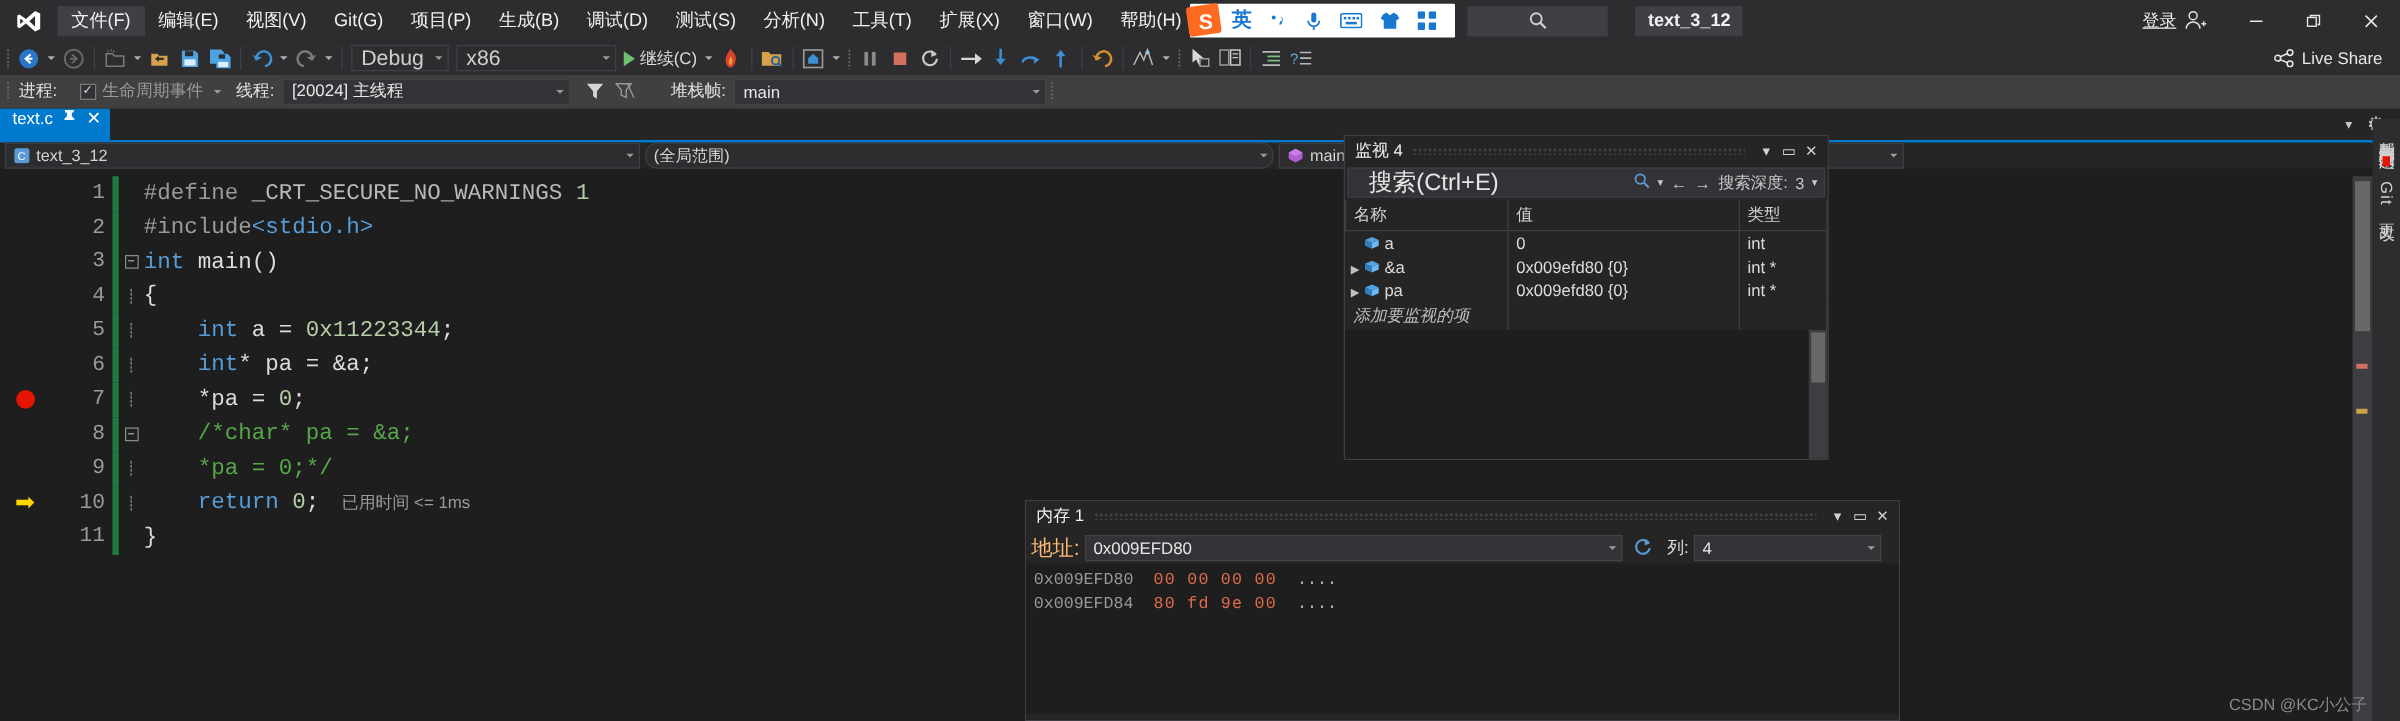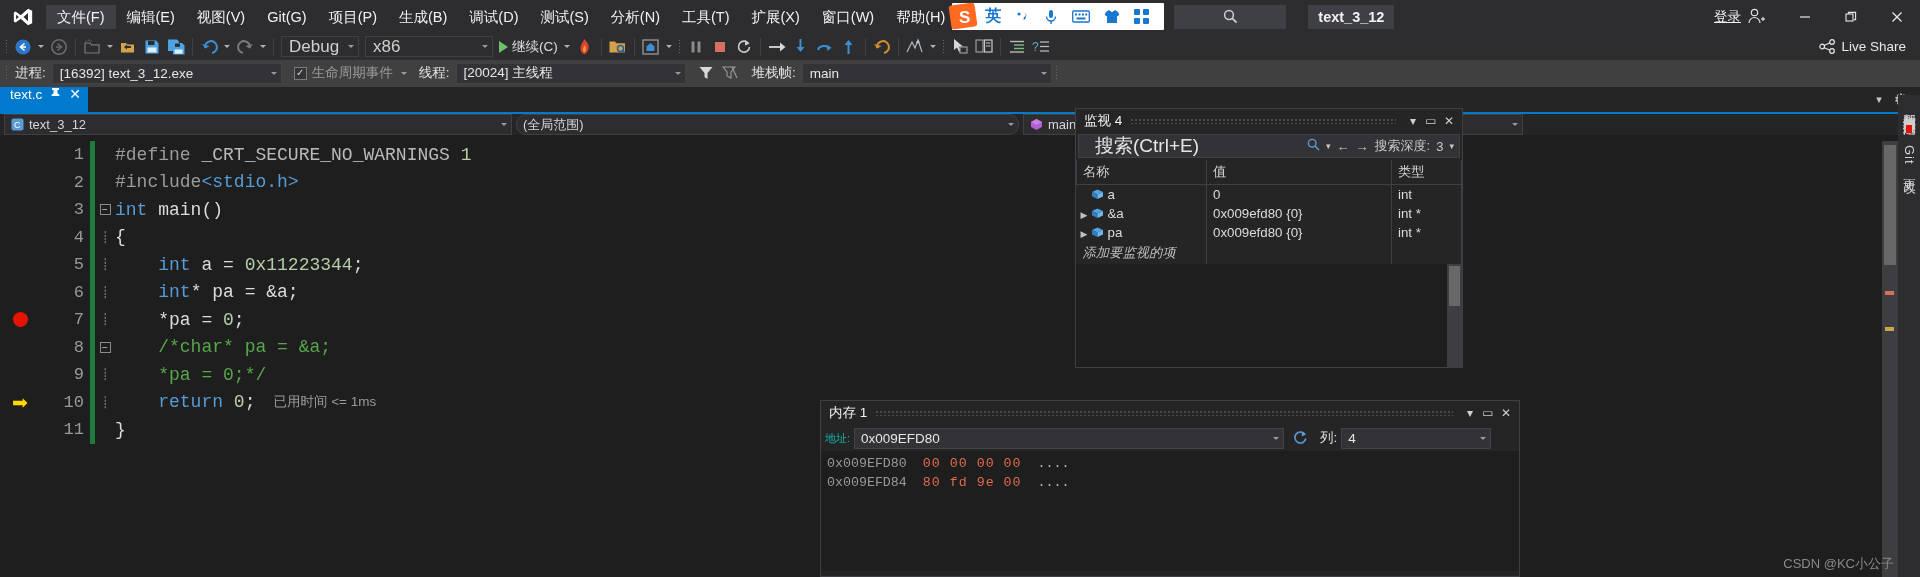--- a/index.html
+++ b/index.html
@@ -595,24 +595,20 @@
       </svg>
       <span>Live Share</span>
     </div>
   </div>
 
   <div class="procbar">
     <div class="grip">
         <i></i>
       </div>
     <span class="pb-label">进程:</span>
-    <div class="pb-combo" style="width:230px;">
-      <span style="flex:1;overflow:hidden;white-space:nowrap;">[16392] text_3_12.exe</span>
-      <span class="ar" style="border-left:3.5px solid transparent;border-right:3.5px solid transparent;border-top:3.5px solid #9a9a9a;margin-left:6px;"></span>
-    </div>
 
     <div style="display:flex;align-items:center;margin-left:12px;">
       <div class="chk"></div>
       <span class="pb-label" style="color:#9a9a9a;padding-left:0;">生命周期事件</span>
       <span class="ar" style="border-left:3.5px solid transparent;border-right:3.5px solid transparent;border-top:3.5px solid #9a9a9a;margin:0 8px 0 2px;"></span>
     </div>
 
     <span class="pb-label">线程:</span>
     <div class="pb-combo" style="width:230px;">
       <span style="flex:1;overflow:hidden;white-space:nowrap;">[20024] 主线程</span>
@@ -624,21 +620,21 @@
           <path d="M1.5 2 H14.5 L9.5 8 V14 L6.5 12 V8 Z" fill="#d8d8d8"></path>
         </svg>
     </div>
     <div class="tb-btn">
       <svg width="18" height="16" viewBox="0 0 18 16">
           <path d="M2 2 H14 L10 7 V13 L6 11 V7 Z" stroke="#9a9a9a" stroke-width="1.1" fill="none"></path>
           <line x1="11" y1="2" x2="16" y2="13" stroke="#9a9a9a" stroke-width="1.1"></line>
         </svg>
     </div>
 
-    <span class="pb-label" style="margin-left:6px;">堆栈帧:</span>
+    <span class="pb-label" style="margin-left:21px;">堆栈帧:</span>
     <div class="pb-combo" style="width:250px;">
       <span style="flex:1;overflow:hidden;white-space:nowrap;">main</span>
       <span class="ar" style="border-left:3.5px solid transparent;border-right:3.5px solid transparent;border-top:3.5px solid #9a9a9a;margin-left:6px;"></span>
     </div>
     <div class="grip">
         <i></i>
       </div>
   </div>
 
   <div class="tabstrip">
@@ -862,21 +858,21 @@
   <div class="memory">
     <div class="panel-title">
       <span>内存 1</span>
       <span class="dots"></span>
       <span class="pt-btn">▾</span>
       <span class="pt-btn">▭</span>
       <span class="pt-btn">✕</span>
     </div>
 
     <div class="mem-addr-row">
-      <span style="font-size:11px;color:#14b8a6;">地址:</span>
+      <span style="font-size:17px;color:#fdba74;">地址:</span>
       <div class="mem-combo" style="width:430px;">
         <span style="flex:1;">0x009EFD80</span>
         <span style="border-left:3.5px solid transparent;border-right:3.5px solid transparent;border-top:3.5px solid #9a9a9a;"></span>
       </div>
       <span style="padding:0 4px;display:flex;align-items:center;">
         <svg width="16" height="16" viewBox="0 0 16 16">
             <path d="M13 4.5 A5.5 5.5 0 1 0 13.8 8.5" stroke="#5b9bd5" stroke-width="1.6" fill="none"></path>
             <path d="M9.8 1.2 L14 4.6 L9.8 6.4" fill="#5b9bd5"></path>
           </svg>
       </span>

